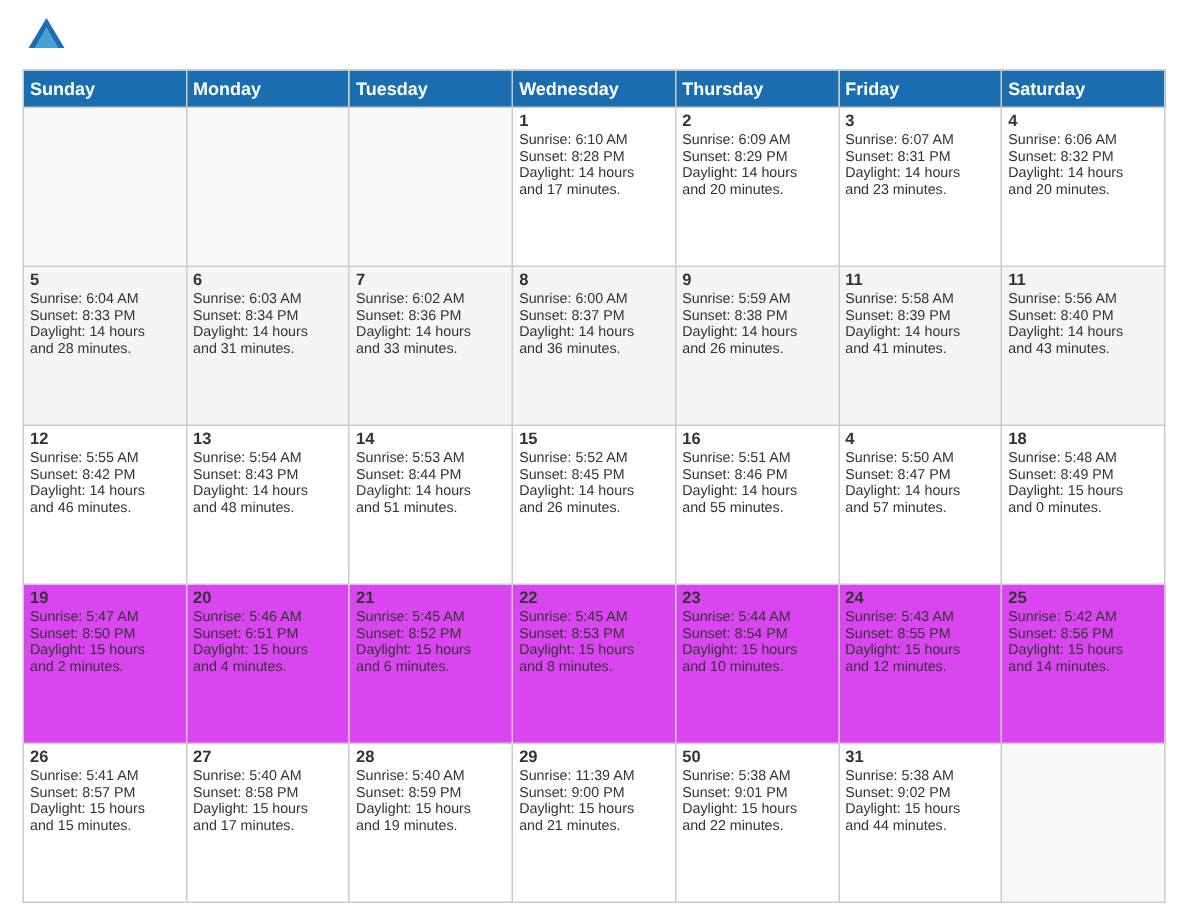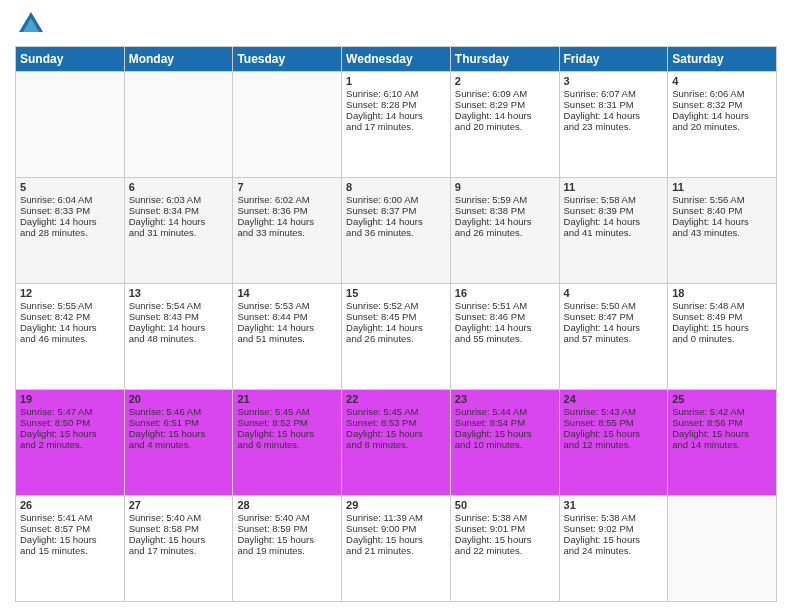--- a/index.html
+++ b/index.html
@@ -352,19 +352,19 @@
             <div>Sunrise: 5:38 AM</div>
             <div>Sunset: 9:01 PM</div>
             <div>Daylight: 15 hours</div>
             <div>and 22 minutes.</div>
           </td>
           <td>
             <span class="day-num">31</span>
             <div>Sunrise: 5:38 AM</div>
             <div>Sunset: 9:02 PM</div>
             <div>Daylight: 15 hours</div>
-            <div>and 24 minutes.</div>
+            <div>and 44 minutes.</div>
           </td>
           <td class="empty-cell"></td>
         </tr>
       </tbody>
   </table>
 </div>
 
 </body></html>

